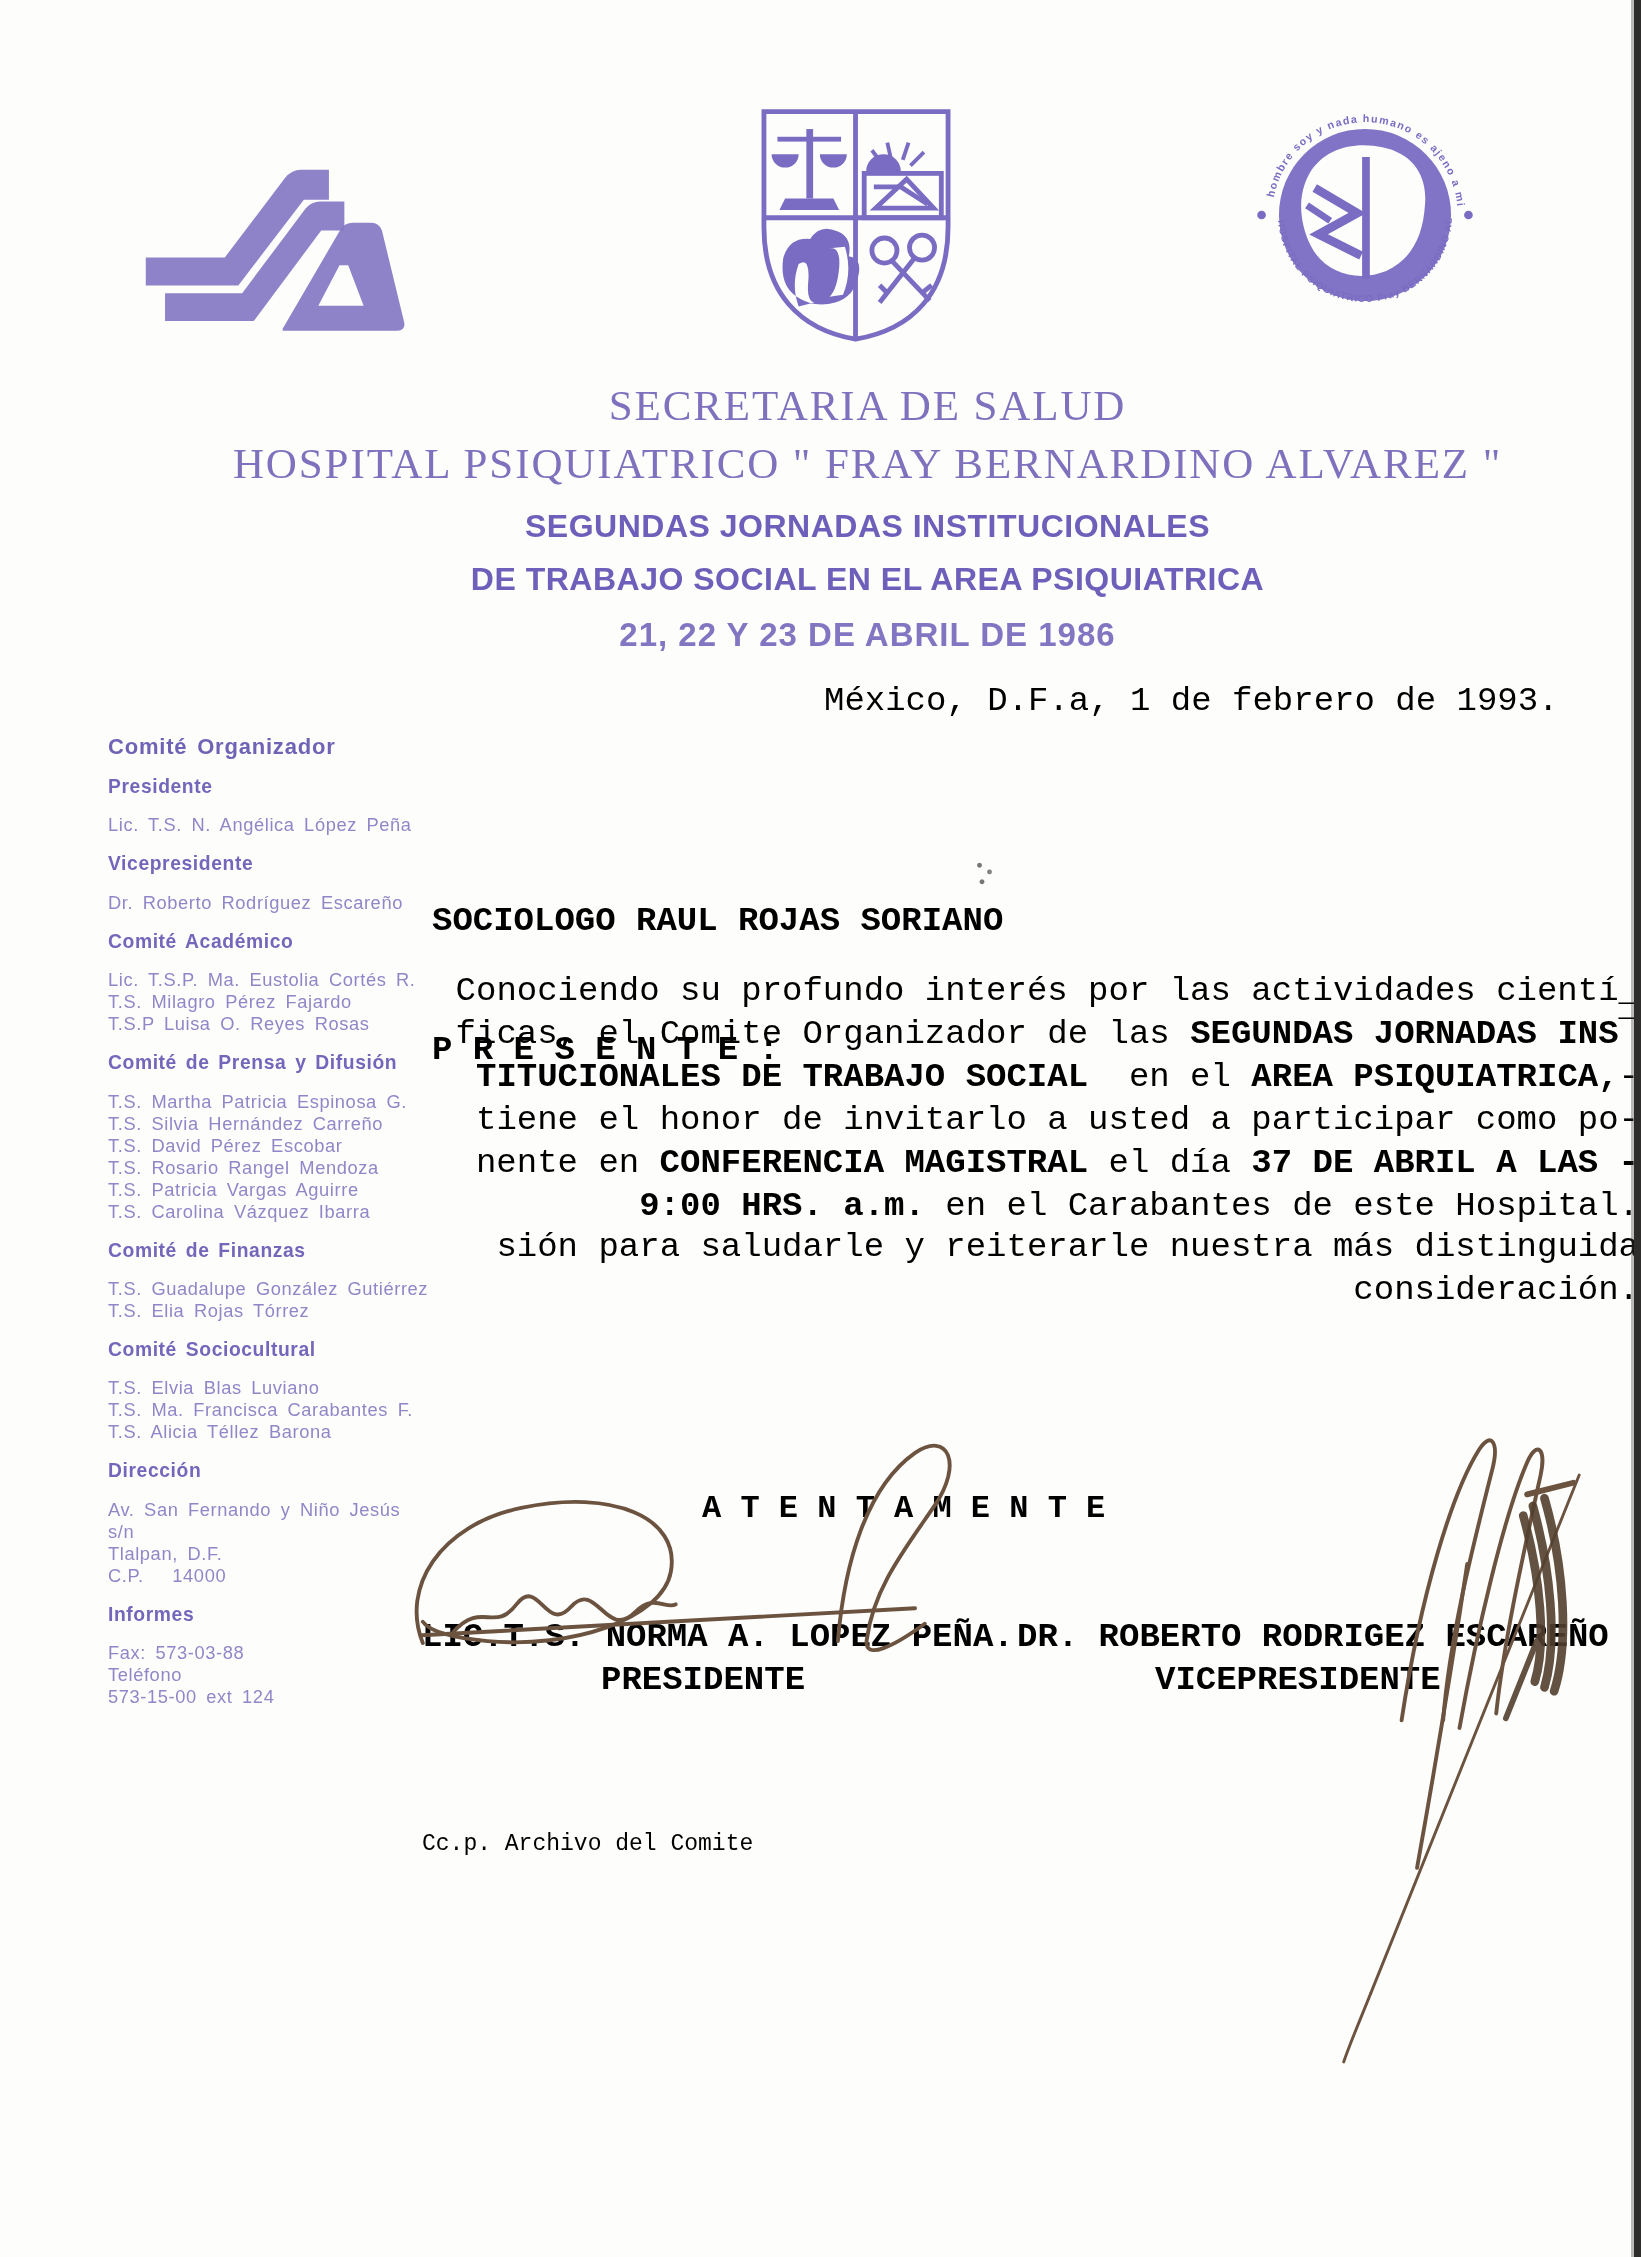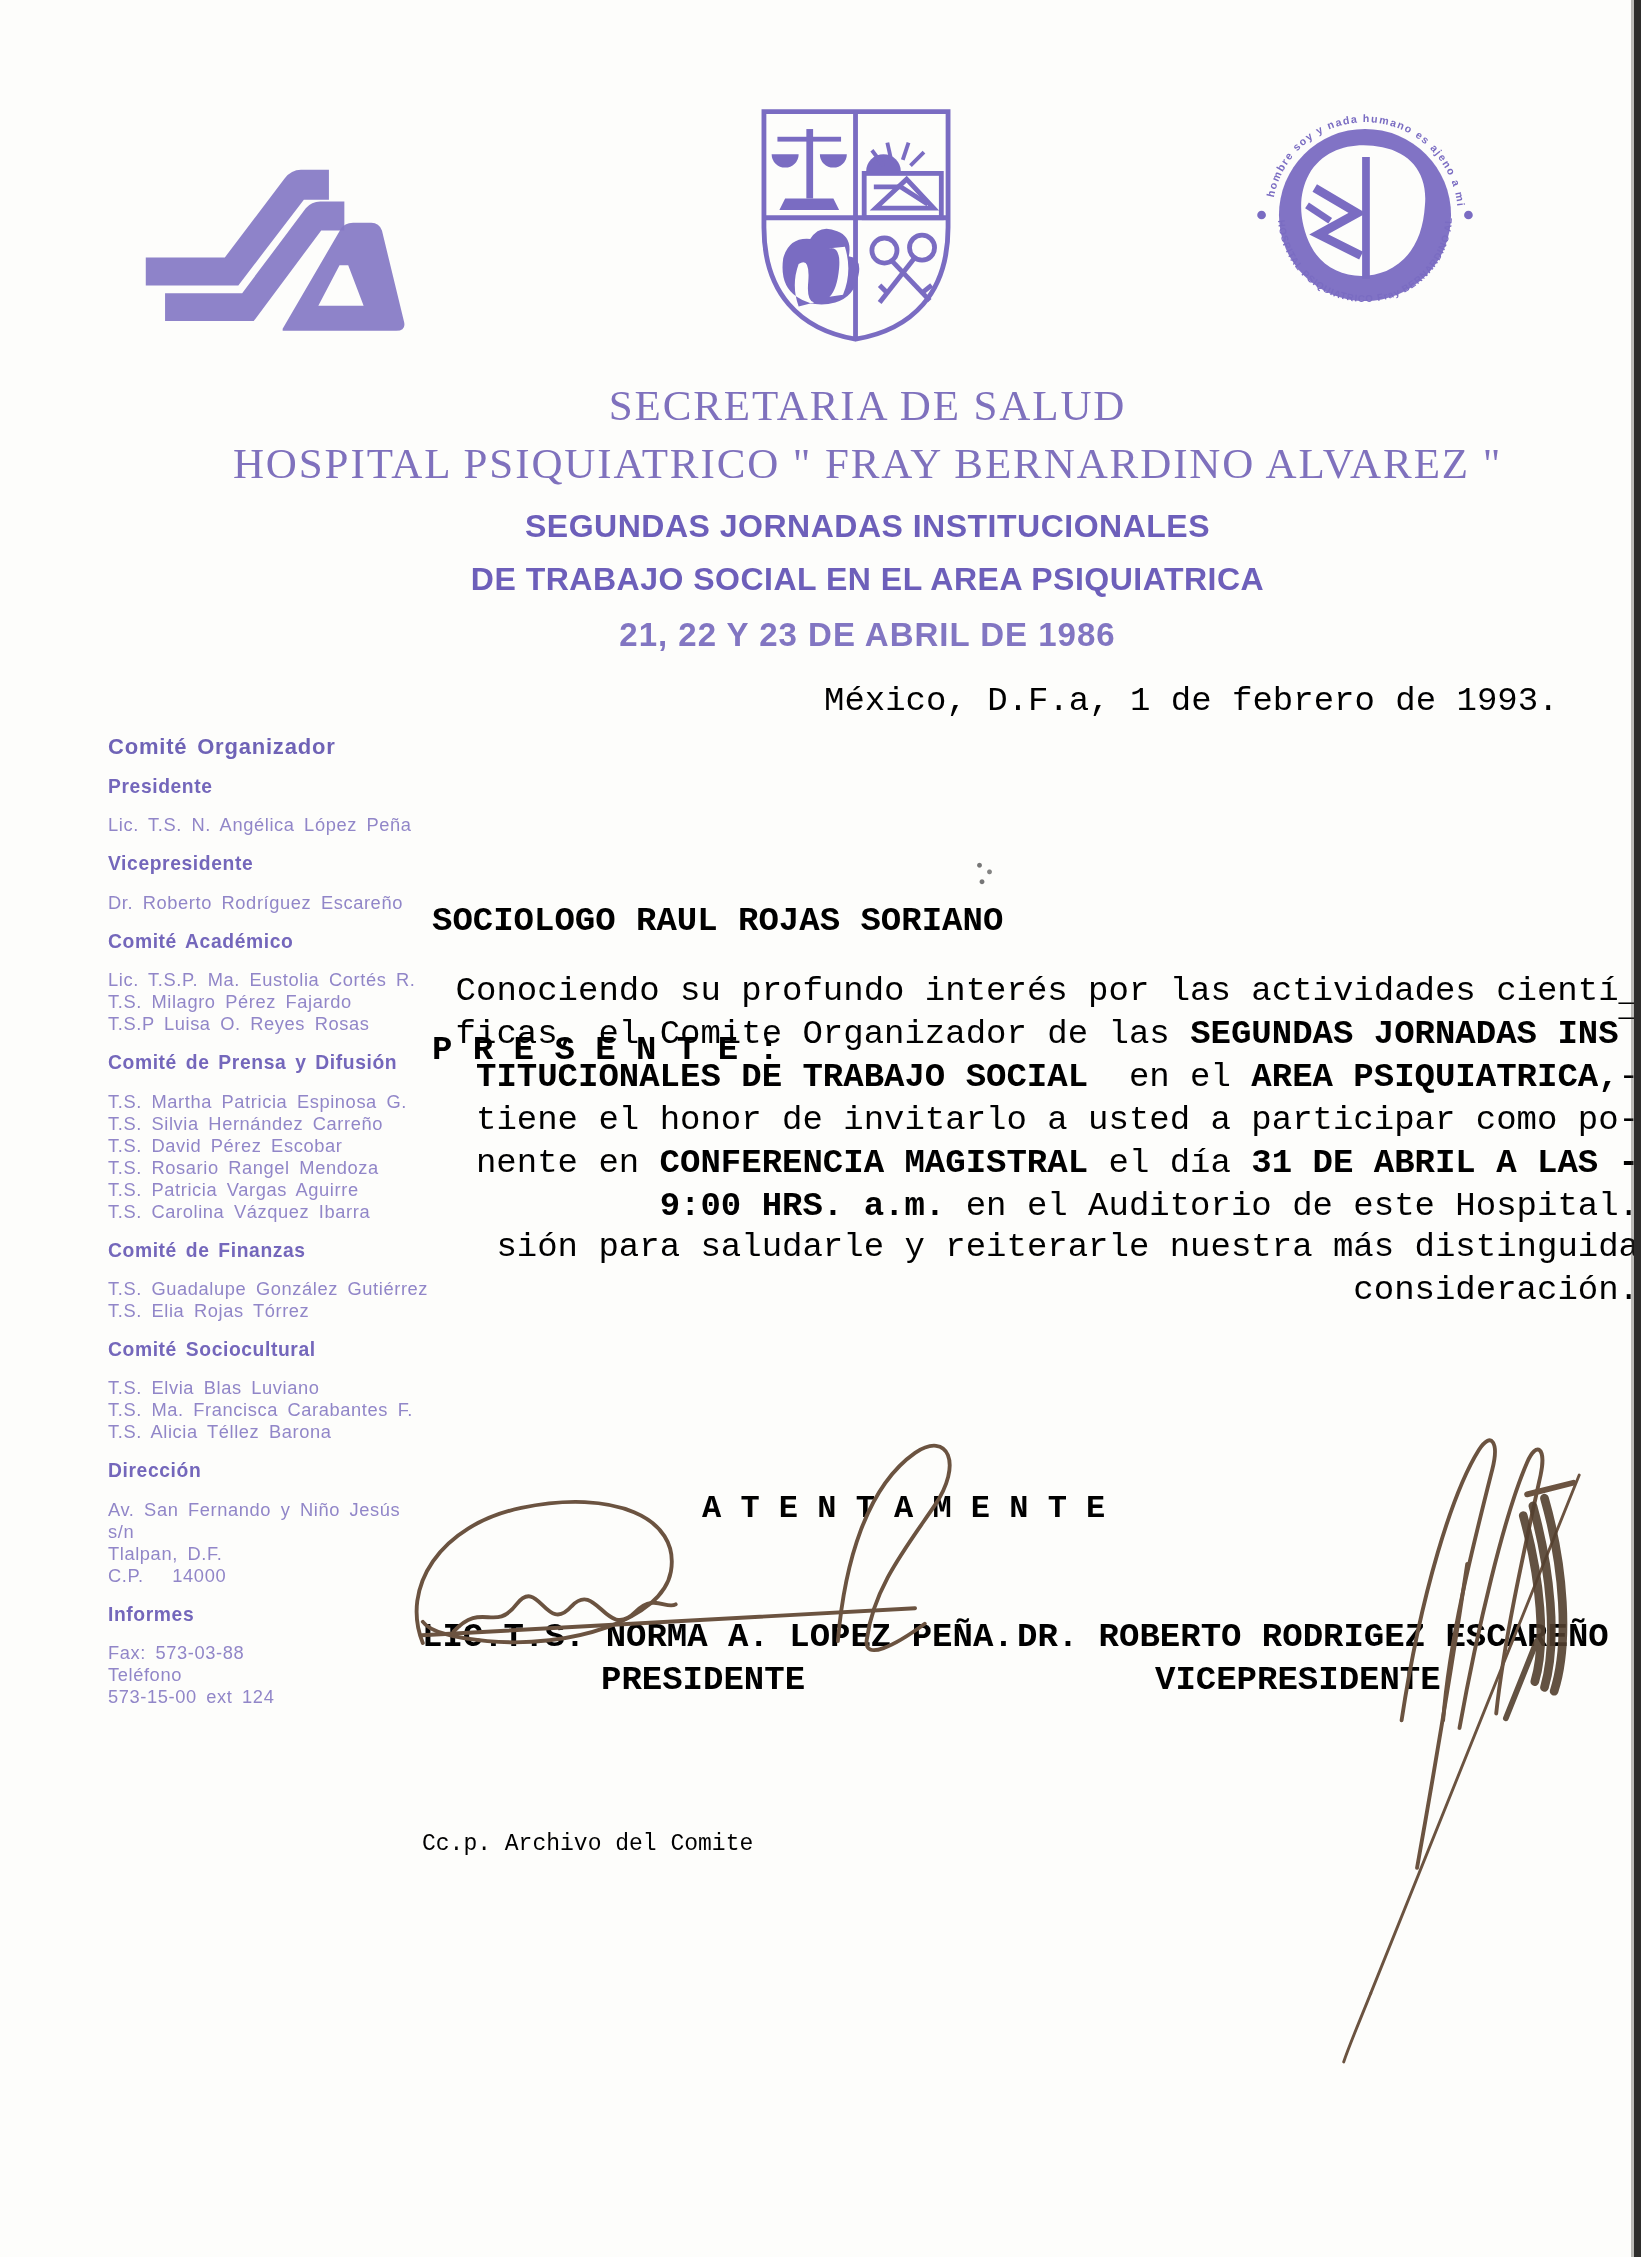--- a/index.html
+++ b/index.html
@@ -196,22 +196,22 @@
     <div>SOCIOLOGO RAUL ROJAS SORIANO</div>
     <div>P R E S E N T E :</div>
   </div>
   <div class="smudge"></div>
 
   <div id="para1" class="tw body-block">
       <div class="tline"><span>Conociendo su profundo interés por las actividades cientí_</span></div>
       <div class="tline"><span>ficas, el Comite Organizador de las </span><span class="b">SEGUNDAS JORNADAS INS‾</span></div>
       <div class="tline"><span class="b">TITUCIONALES DE TRABAJO SOCIAL</span><span>  en el </span><span class="b">AREA PSIQUIATRICA,</span><span>-</span></div>
       <div class="tline"><span>tiene el honor de invitarlo a usted a participar como po-</span></div>
-      <div class="tline"><span>nente en </span><span class="b">CONFERENCIA MAGISTRAL</span><span> el día </span><span class="b">31 DE ABRIL A LAS -</span></div>
-      <div class="tline"><span class="b">9:00 HRS. a.m.</span><span> en el Auditorio de este Hospital.</span></div>
+      <div class="tline"><span>nente en </span><span class="b">CONFERENCIA MAGISTRAL</span><span> el día </span><span class="b">37 DE ABRIL A LAS -</span></div>
+      <div class="tline"><span class="b">9:00 HRS. a.m.</span><span> en el Carabantes de este Hospital.</span></div>
     </div>
   <div id="para2" class="tw body-block">
       <div class="tline">sión para saludarle y reiterarle nuestra más distinguida</div>
       <div class="tline">consideración.</div>
     </div>
 
   <div class="tw atentamente">A T E N T A M E N T E</div>
   <div id="sig-name-left" class="tw sig-name">LIC.T.S. NORMA A. LOPEZ PEÑA.</div>
   <div id="sig-name-right" class="tw sig-name">DR. ROBERTO RODRIGEZ ESCAREÑO</div>
   <div id="sig-title-left" class="tw sig-title">PRESIDENTE</div>

